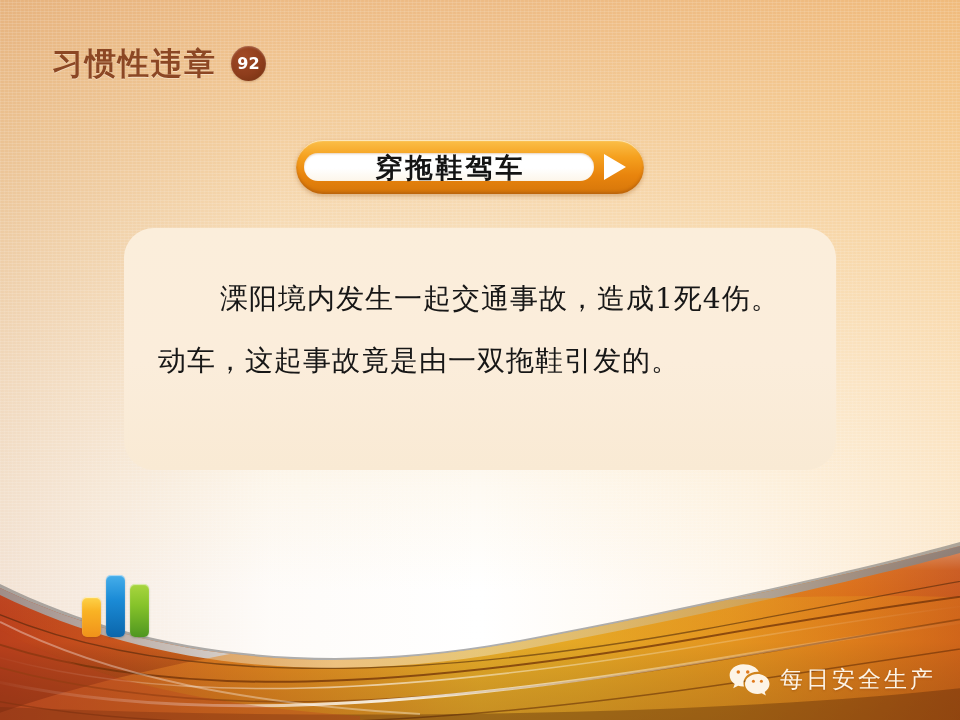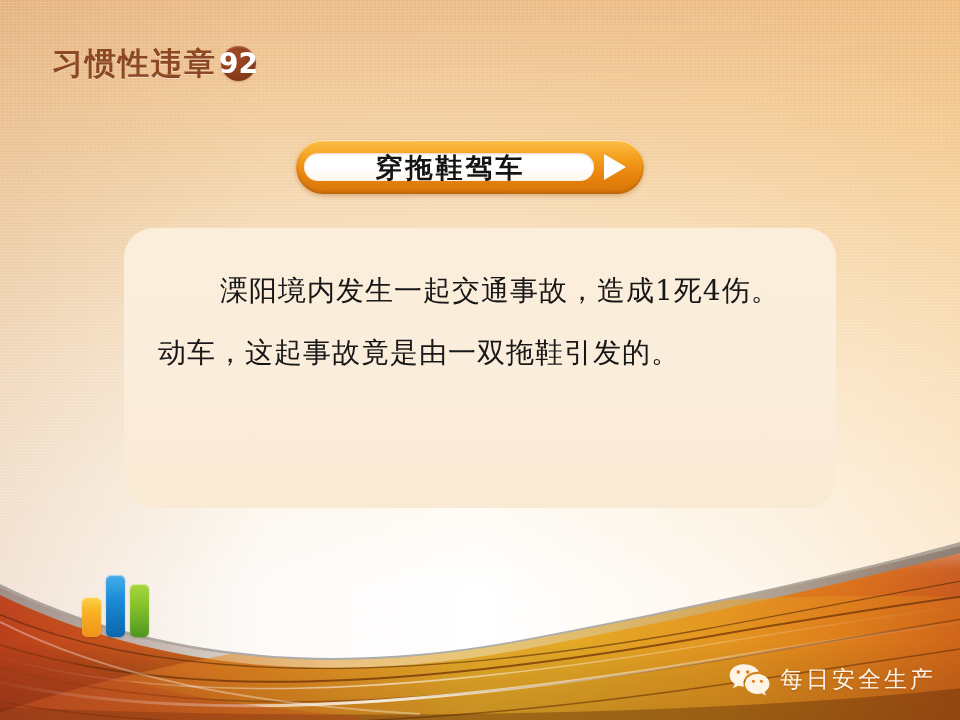--- a/index.html
+++ b/index.html
@@ -53,21 +53,21 @@
     pointer-events: none;
   }
 
   
   .header {
     position: absolute;
     left: 52px;
     top: 46px;
     display: flex;
     align-items: center;
-    gap: 4px;
+    gap: 14px;
     z-index: 6;
   }
   .header-title {
     font-family: "DejaVu Sans", "Liberation Sans", sans-serif;
     font-size: 31px;
     font-weight: 700;
     letter-spacing: 2px;
     color: #8c4724;
     line-height: 1;
     text-shadow: 0 1px 0 rgba(255,255,255,0.35);
@@ -76,21 +76,21 @@
   .header-badge {
     width: 35px;
     height: 35px;
     border-radius: 50%;
     background: radial-gradient(circle at 36% 30%, #a14a26 0%, #8e3d1c 55%, #72300f 100%);
     color: #ffffff;
     display: flex;
     align-items: center;
     justify-content: center;
     font-family: "DejaVu Sans", "Liberation Sans", sans-serif;
-    font-size: 28px;
+    font-size: 16px;
     font-weight: 700;
     letter-spacing: 0px;
     box-shadow: inset 0 1px 2px rgba(255,255,255,0.25), 0 1px 2px rgba(120,60,20,0.25);
   }
 
   
   .banner {
     position: absolute;
     left: 296px;
     top: 140px;
@@ -136,26 +136,26 @@
     justify-content: center;
   }
   .banner-play svg { display: block; }
 
   
   .card {
     position: absolute;
     left: 124px;
     top: 228px;
     width: 712px;
-    height: 280px;
+    height: 242px;
     border-radius: 30px;
     z-index: 5;
     background: linear-gradient(to bottom, #fbeedb 0%, #fbeddb 55%, #f9ead4 100%);
     box-sizing: border-box;
-    padding: 32px 34px 0 34px;
+    padding: 40px 34px 0 34px;
   }
   .card-line {
     font-family: "DejaVu Serif", "Liberation Serif", serif;
     font-size: 28px;
     color: #171717;
     line-height: 62px;
     letter-spacing: 1px;
     white-space: nowrap;
   }
   .card-line.indent { text-indent: 62px; }

